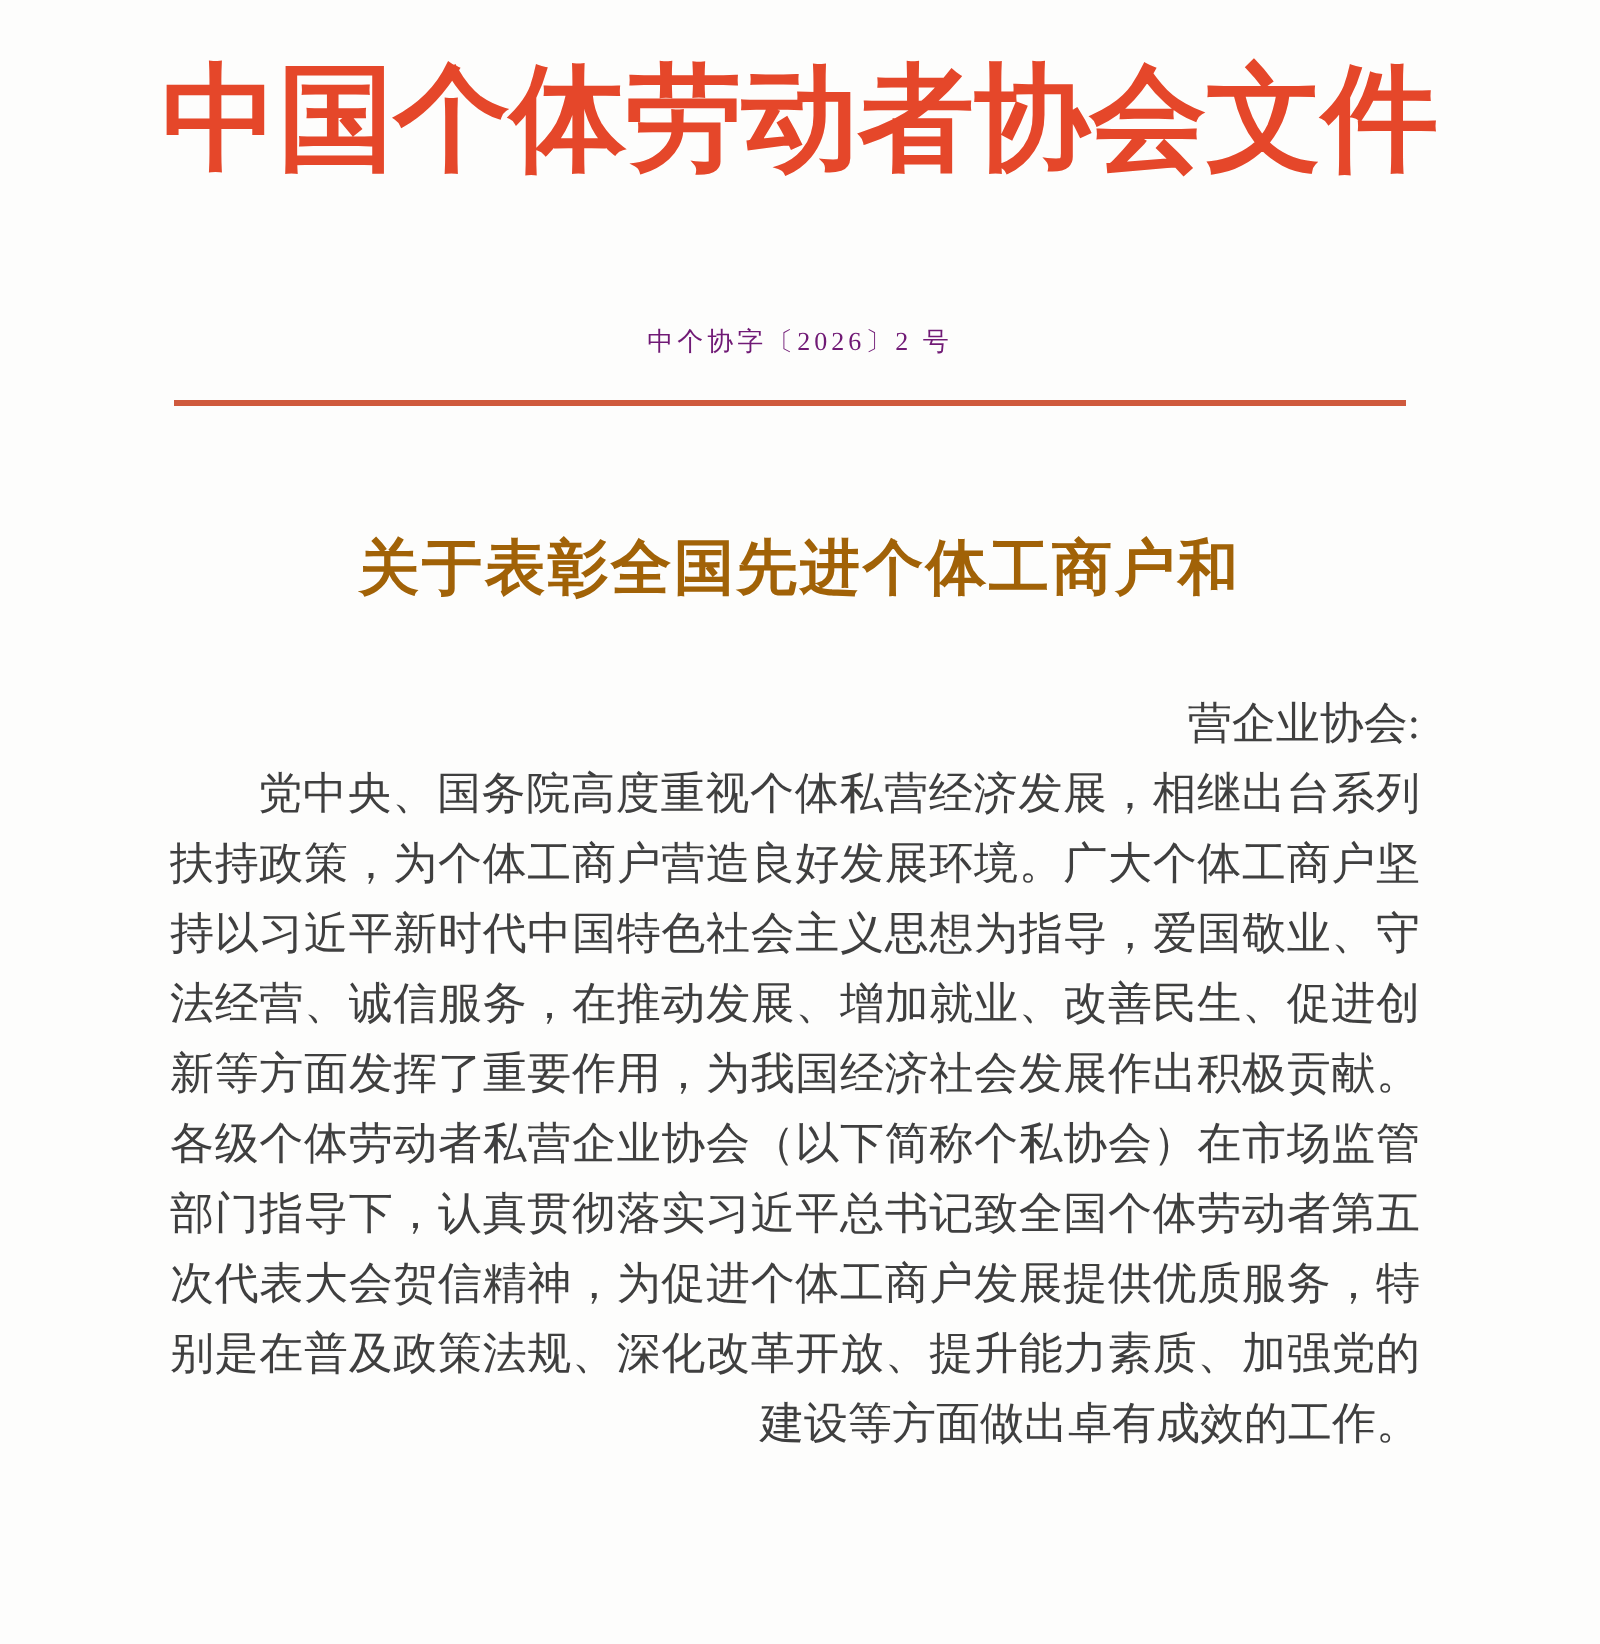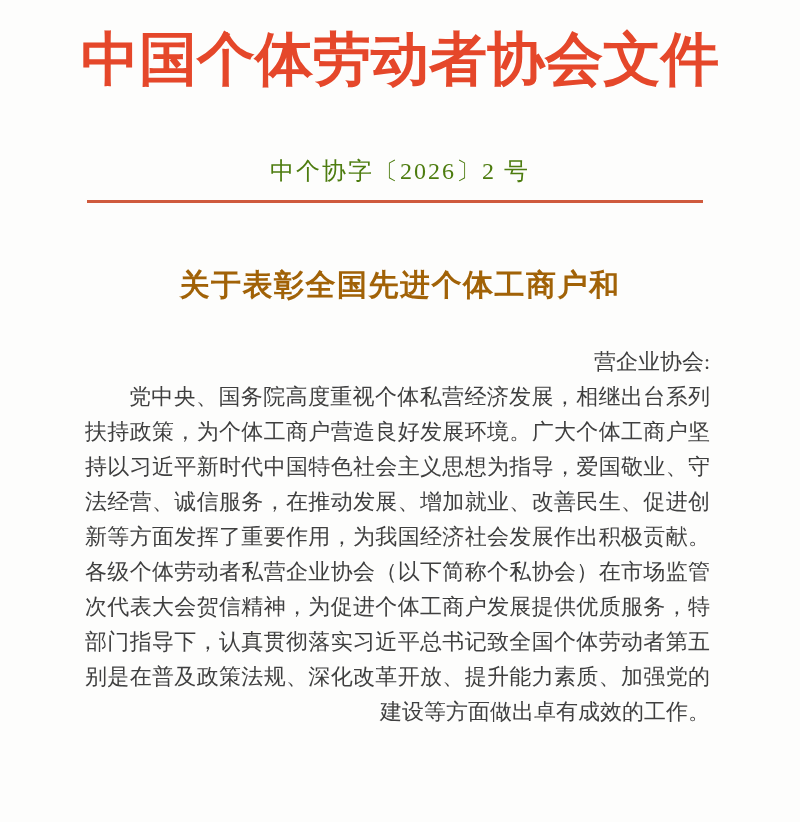--- a/index.html
+++ b/index.html
@@ -25,23 +25,23 @@
     font-size: 58px;
     font-weight: bold;
     letter-spacing: 0px;
     white-space: nowrap;
   }
   .doc-number {
     margin-top: 64px;
     height: 26px;
     line-height: 26px;
     text-align: center;
-    font-size: 24px;
+    font-size: 13px;
     letter-spacing: 2px;
-    color: #4d7c0f;
+    color: #701a75;
   }
   .divider {
     margin-top: 16px;
     margin-left: 87px;
     width: 616px;
     height: 3px;
   }
   .doc-title {
     margin: 62px 0 0 0;
     text-align: center;
@@ -96,19 +96,19 @@
   </h2>
 
   <div class="body-text">
     <div class="line">营企业协会:</div>
     <div class="line fill indent">党中央、国务院高度重视个体私营经济发展，相继出台系列</div>
     <div class="line fill">扶持政策，为个体工商户营造良好发展环境。广大个体工商户坚</div>
     <div class="line fill">持以习近平新时代中国特色社会主义思想为指导，爱国敬业、守</div>
     <div class="line fill">法经营、诚信服务，在推动发展、增加就业、改善民生、促进创</div>
     <div class="line fill">新等方面发挥了重要作用，为我国经济社会发展作出积极贡献。</div>
     <div class="line fill">各级个体劳动者私营企业协会（以下简称个私协会）在市场监管</div>
+    <div class="line fill">部门指导下，认真贯彻落实习近平总书记致全国个体劳动者第五</div>
     <div class="line fill">次代表大会贺信精神，为促进个体工商户发展提供优质服务，特</div>
-    <div class="line fill">部门指导下，认真贯彻落实习近平总书记致全国个体劳动者第五</div>
     <div class="line fill">别是在普及政策法规、深化改革开放、提升能力素质、加强党的</div>
     <div class="line">建设等方面做出卓有成效的工作。</div>
   </div>
 
 </div>
 
 </body></html>

